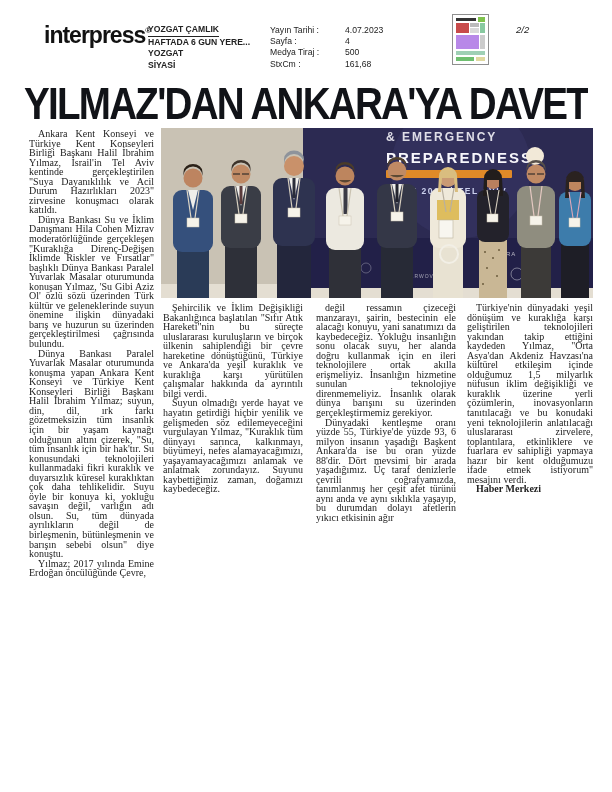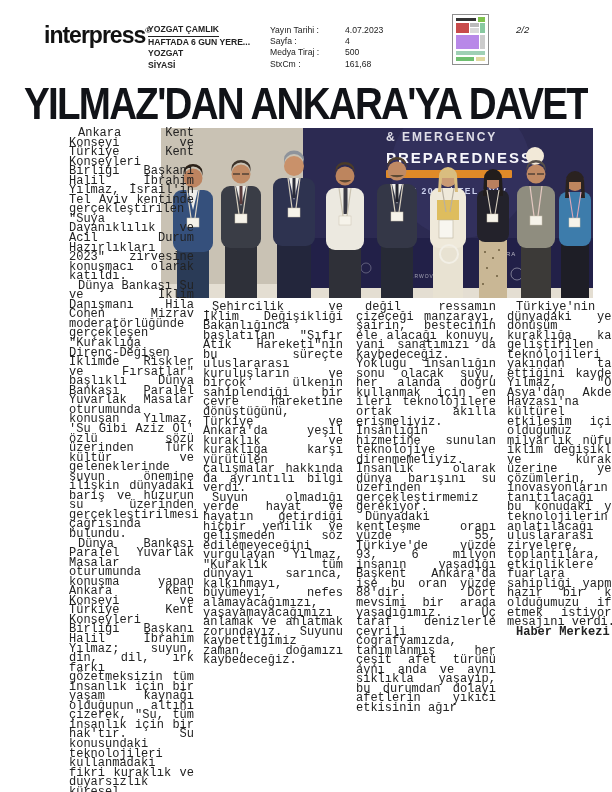--- a/index.html
+++ b/index.html
@@ -17,22 +17,22 @@
   .meta-row{display:flex;}
   .meta-label{width:75px;}
   .meta-value{width:70px;}
   .thumb{position:absolute;left:452px;top:14px;}
   .pageno{position:absolute;left:516px;top:24px;font-size:9.5px;color:#222;font-style:italic;}
 
   
   .headline{position:absolute;left:24px;top:85px;width:564px;height:40px;}
 
   
-  .col{position:absolute;font-family:Liberation Mono, monospace;font-size:12px;
-       line-height:9.55px;text-align:justify;color:#222;margin-left:40px;}
+  .col{position:absolute;font-family:Liberation Serif, serif;font-size:10px;
+       line-height:9.55px;text-align:justify;color:#222;}
   .col p{margin:0;text-indent:9px;}
   .col1{left:29px;top:129px;width:125px;height:402px;}
   .col2{left:163px;top:303px;width:140px;height:230px;}
   .col3{left:316px;top:303px;width:140px;height:230px;}
   .col4{left:467px;top:303px;width:126px;height:230px;}
   .byline{font-weight:bold;text-indent:9px;}
 
   .photo{position:absolute;left:161px;top:128px;width:432px;height:170px;}
 </style>
 </head>

